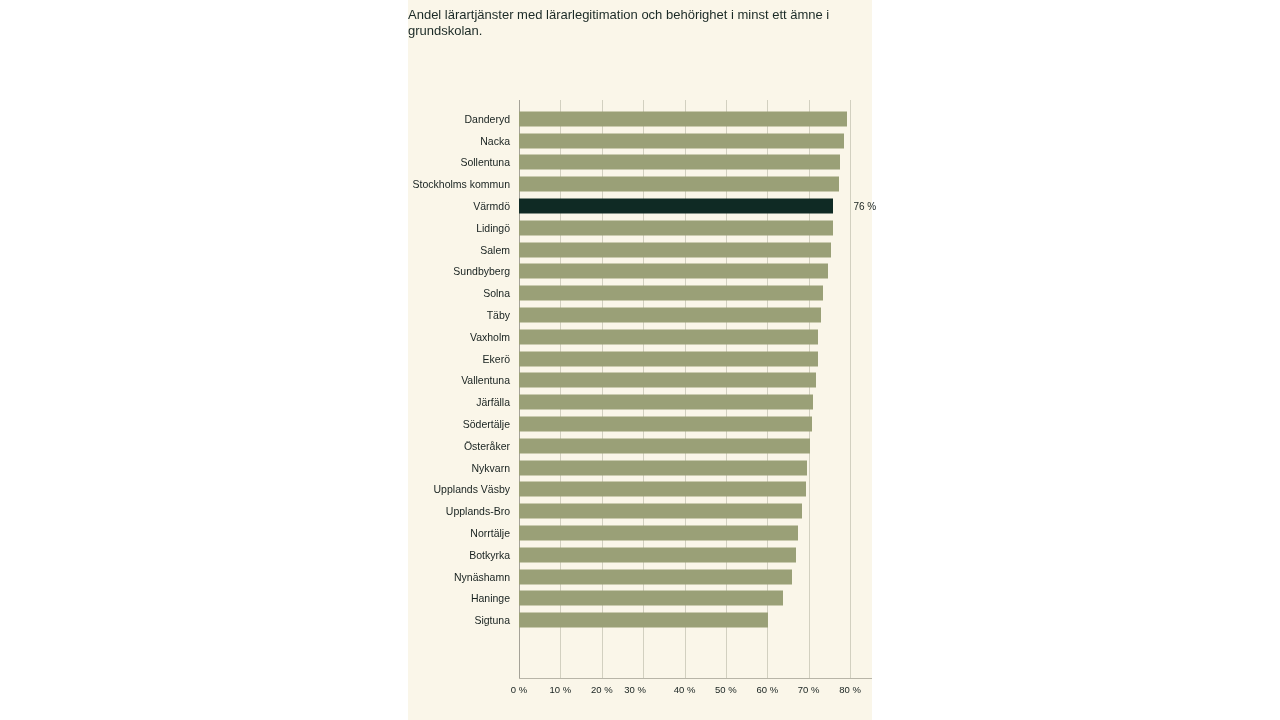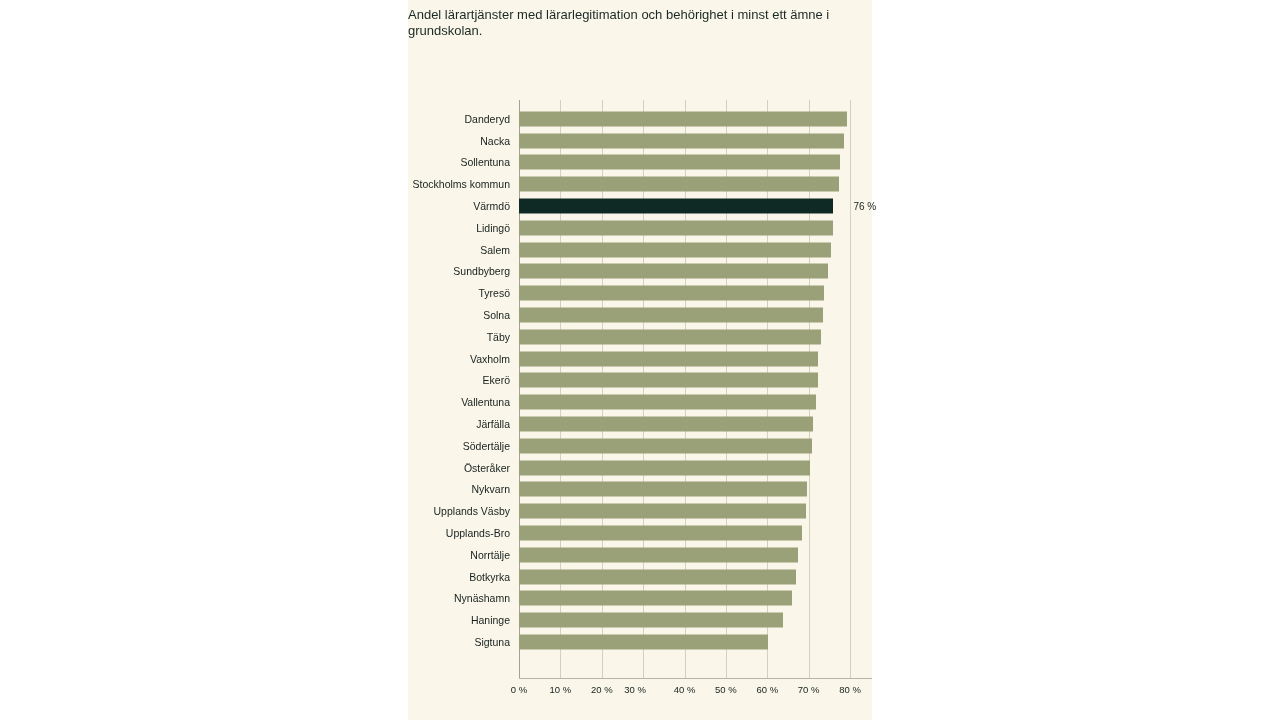--- a/index.html
+++ b/index.html
@@ -211,26 +211,20 @@
           <div class="row">
             <div class="row-label">Salem</div>
             <div class="bar-area">
               <div class="bar" style="width: 312.381px;"></div>
             </div>
           </div>
           <div class="row">
             <div class="row-label">Sundbyberg</div>
             <div class="bar-area">
               <div class="bar" style="width: 308.657px;"></div>
-            </div>
-          </div>
-          <div class="row">
-            <div class="row-label">Tyresö</div>
-            <div class="bar-area">
-              <div class="bar" style="width: 304.934px;"></div>
             </div>
           </div>
           <div class="row">
             <div class="row-label">Solna</div>
             <div class="bar-area">
               <div class="bar" style="width: 303.692px;"></div>
             </div>
           </div>
           <div class="row">
             <div class="row-label">Täby</div>

